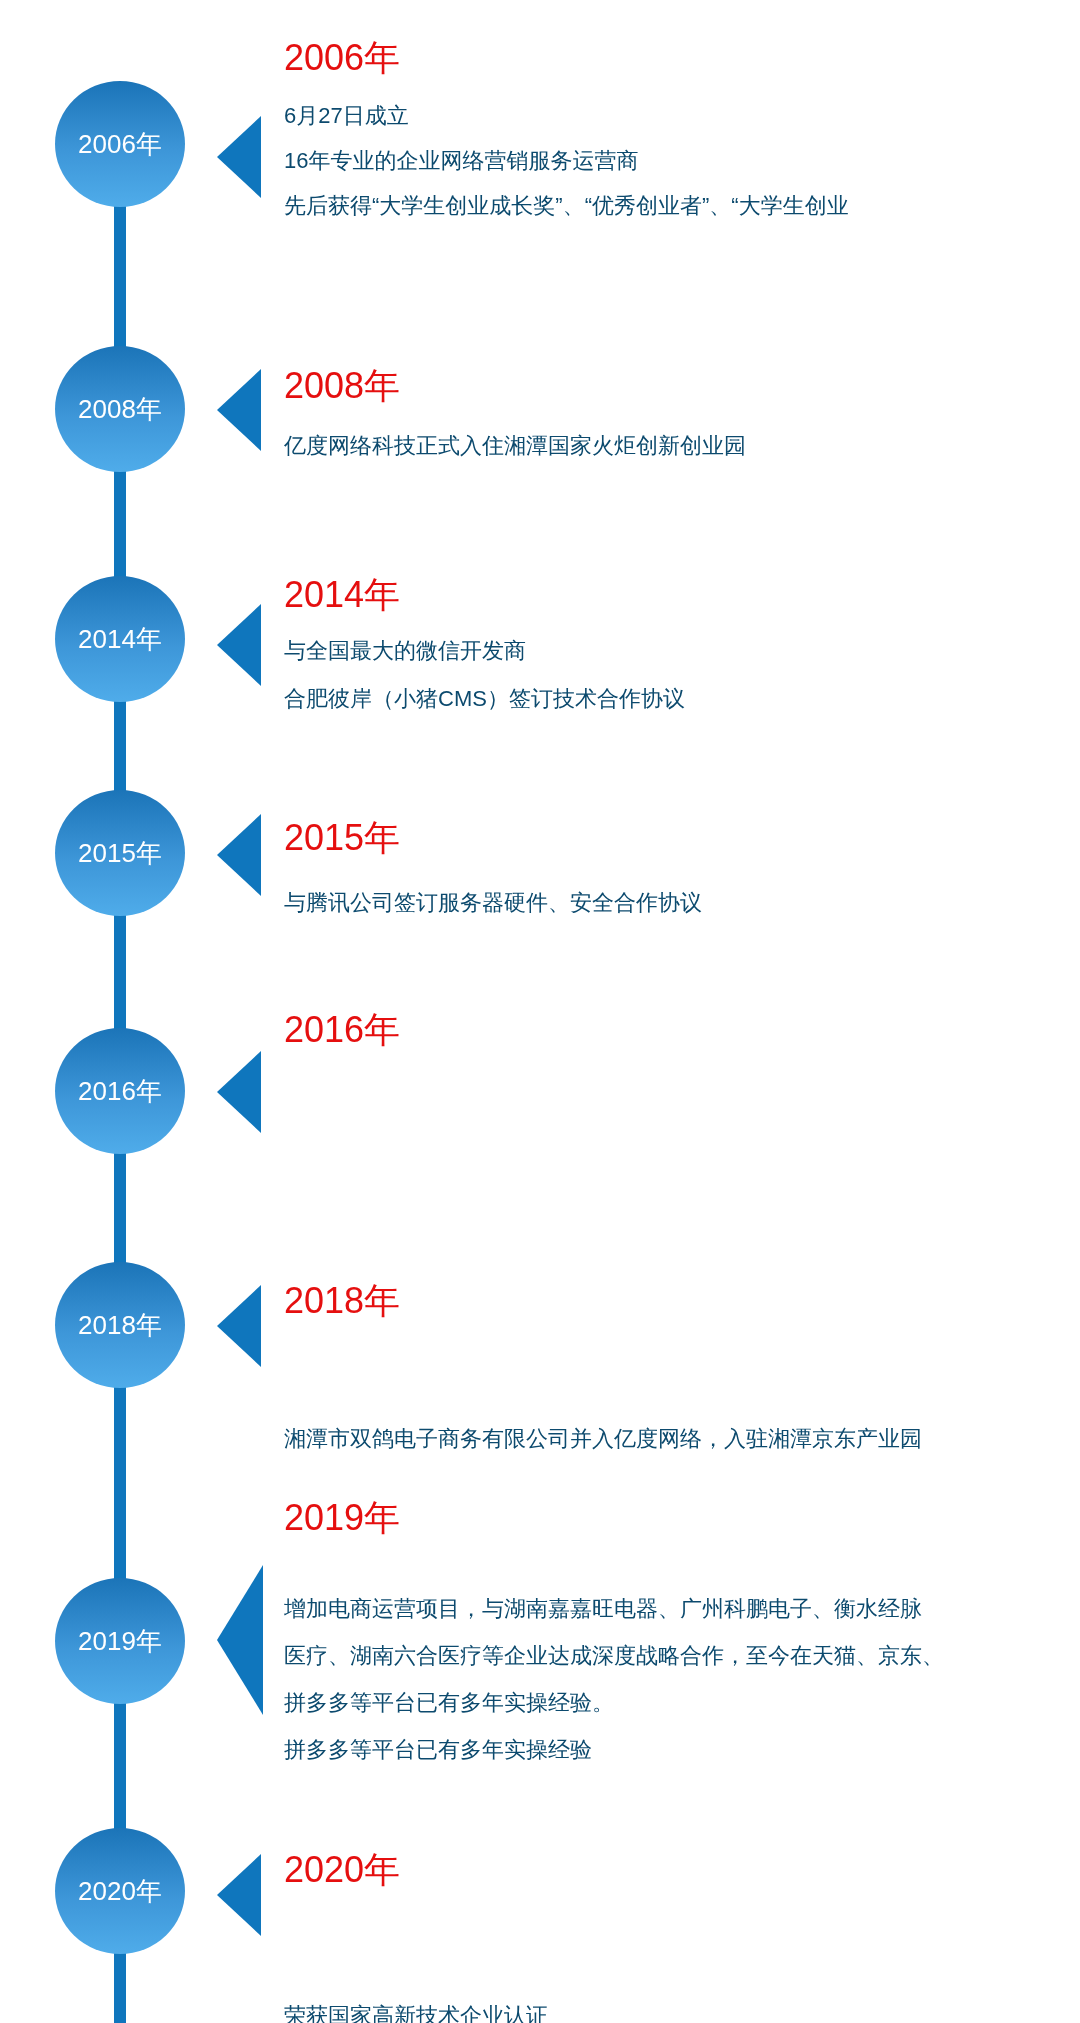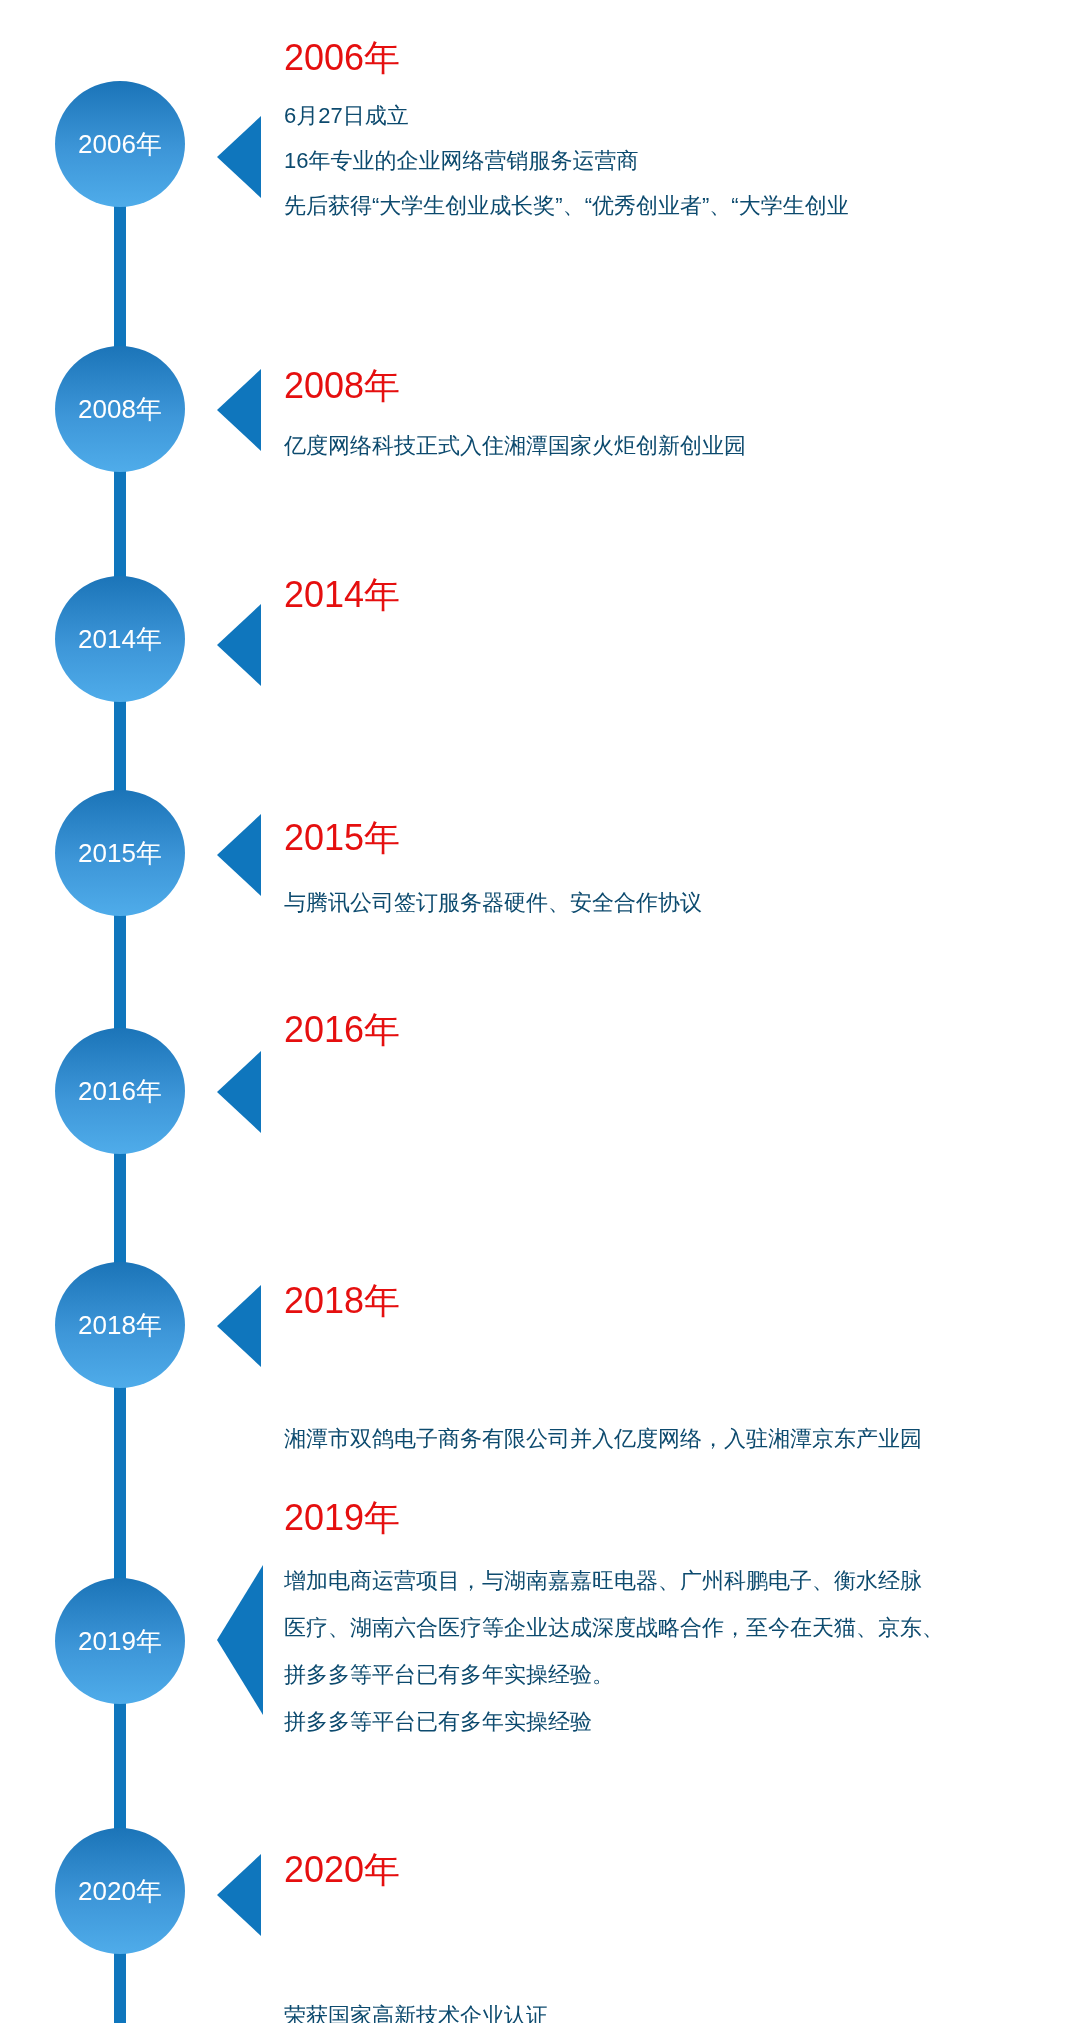--- a/index.html
+++ b/index.html
@@ -69,21 +69,21 @@
     position: absolute;
     left: 284px;
     font-size: 22px;
     color: #0c4a6e;
     z-index: 2;
   }
   .body .line {
     white-space: nowrap;
   }
   .lh45 { line-height: 45px; }
-  .lh47 { line-height: 47px; }
+  .lh47 { line-height: 47px; margin-top: 28px; }
   .lh48 { line-height: 48px; }
 </style>
 </head>
 <body>
 
 <div id="canvas">
 
   <div class="axis"></div>
 
   <div class="event">
@@ -110,20 +110,22 @@
     </div>
   </div>
 
   <div class="event">
     <div class="circle" style="top:576px">
       <span>2014年</span>
     </div>
     <div class="arrow" style="top:604px"></div>
     <div class="heading" style="top:577px">2014年</div>
     <div class="body lh48" style="top:627px">
+      <div class="line">与全国最大的微信开发商</div>
+      <div class="line">合肥彼岸（小猪CMS）签订技术合作协议</div>
     </div>
   </div>
 
   <div class="event">
     <div class="circle" style="top:790px">
       <span>2015年</span>
     </div>
     <div class="arrow" style="top:814px"></div>
     <div class="heading" style="top:820px">2015年</div>
     <div class="body lh48" style="top:879px">

